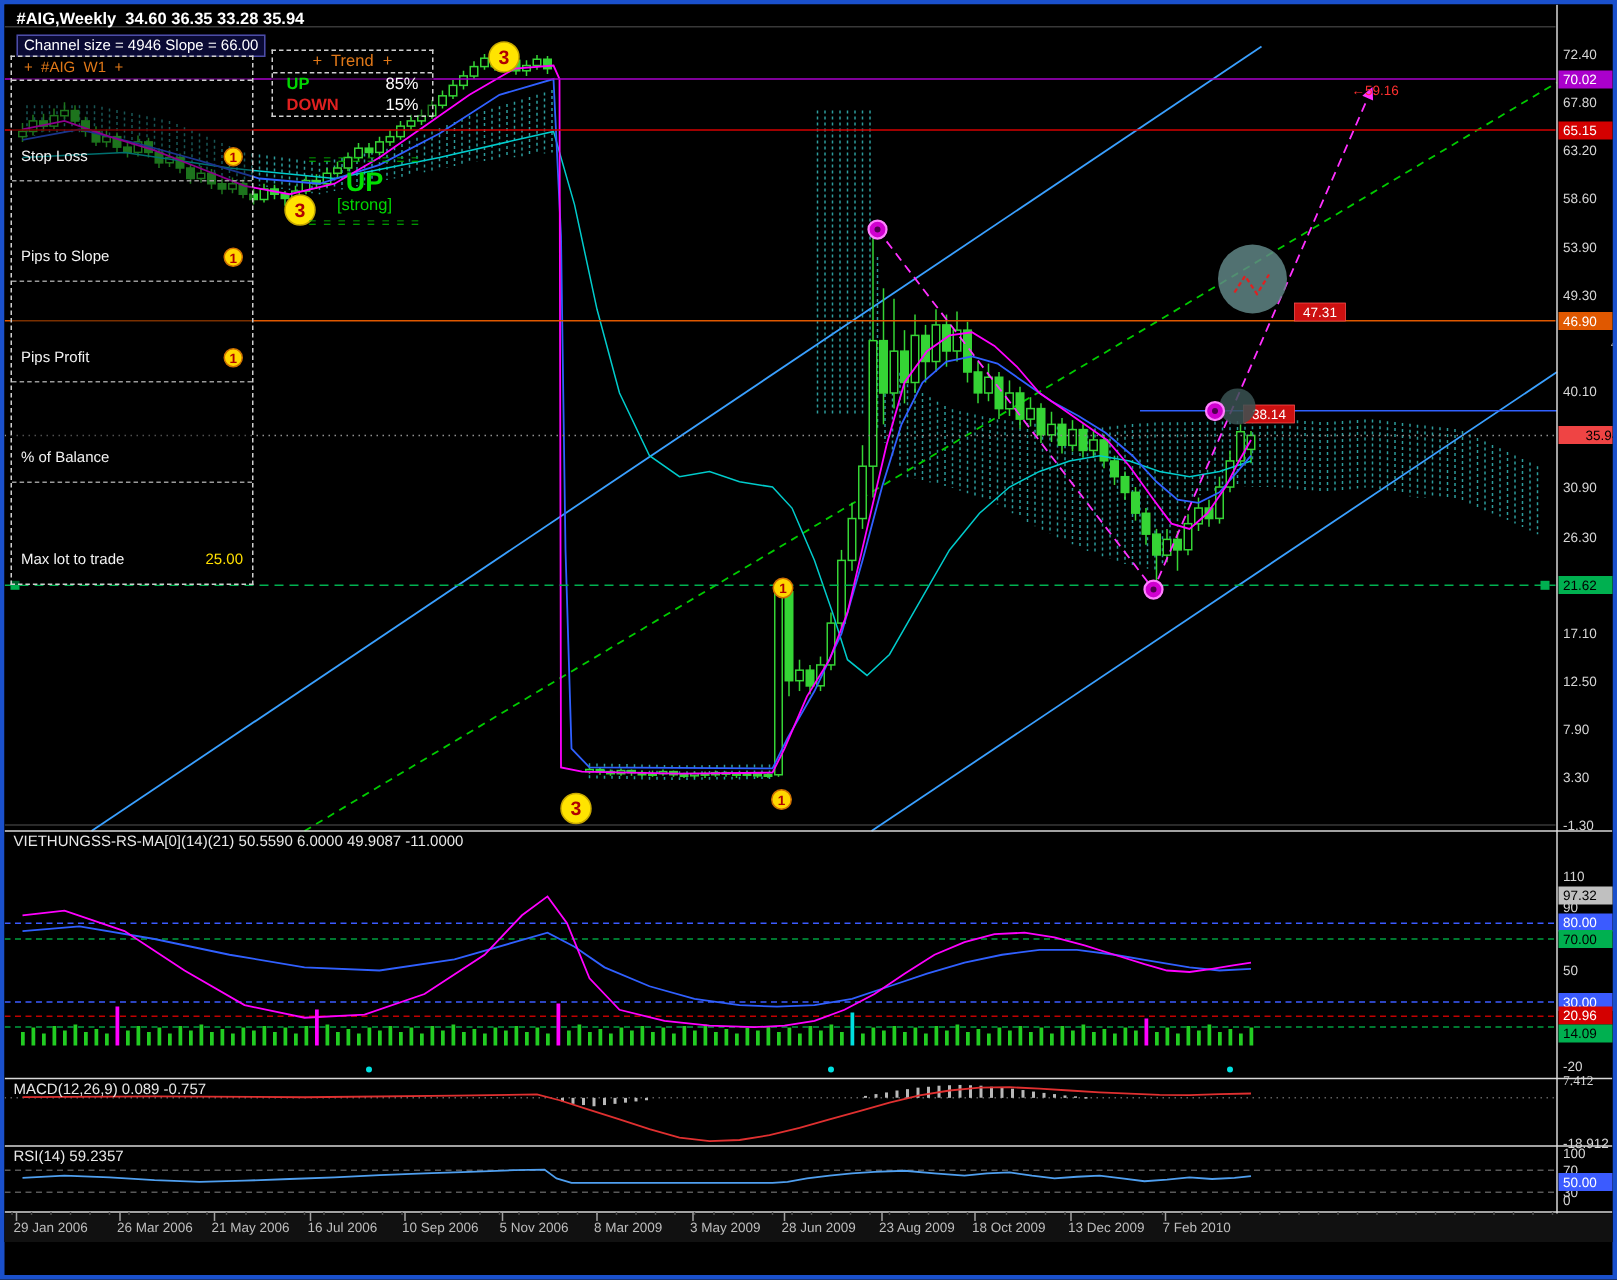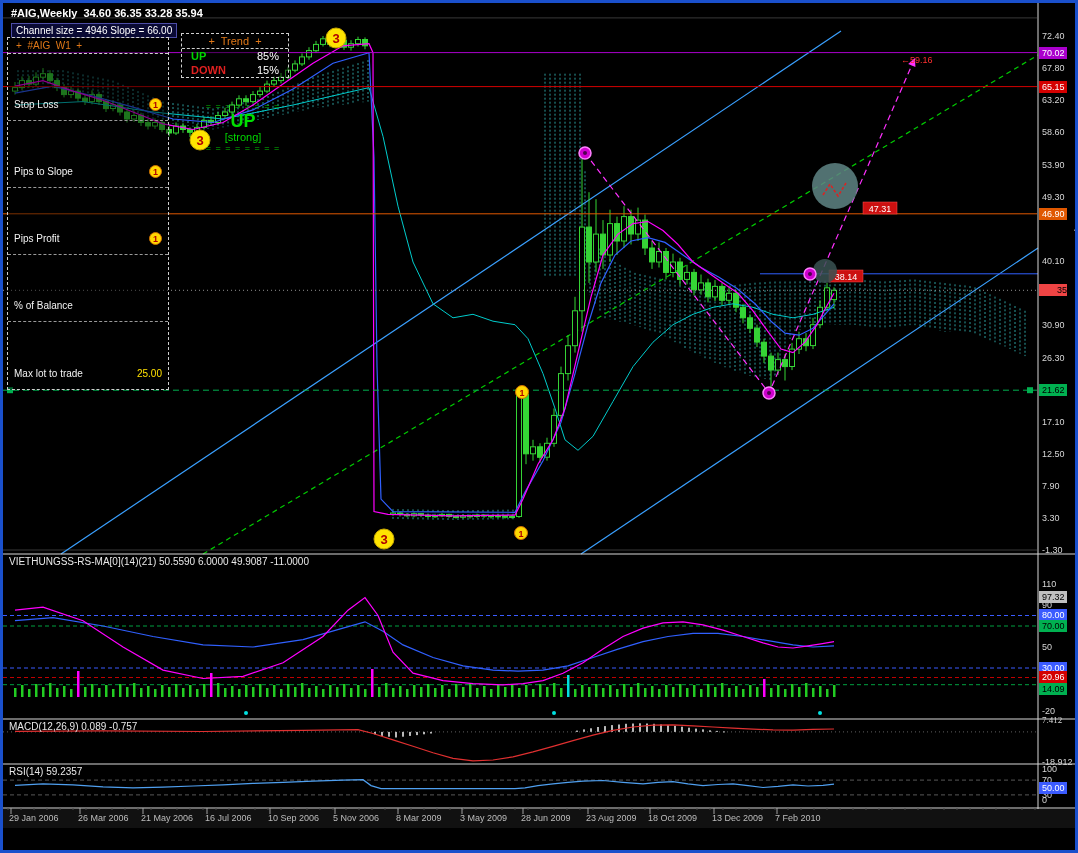--- a/index.html
+++ b/index.html
@@ -36,21 +36,21 @@
   .t-row{display:flex;justify-content:space-between;padding:1px 9px;}
   .t-up{color:#00d800;font-weight:bold;}
   .t-down{color:#e02020;font-weight:bold;}
   .t-val{color:#fff;}
   .signal-block{position:absolute;left:188px;top:99px;width:104px;text-align:center;}
   .sig-dash{color:#00c400;font-size:9px;line-height:9px;letter-spacing:1px;white-space:pre;}
   .sig-dir{color:#00e000;font-size:18px;font-weight:bold;line-height:20px;}
   .sig-strength{color:#00d800;font-size:11px;line-height:13px;}
   .ind-label{position:absolute;left:6px;color:#e8e8e8;font-size:10px;white-space:pre;}
   .s-tick{position:absolute;left:1039px;color:#d6d6d6;font-size:9px;line-height:10px;}
-  .s-badge{position:absolute;left:1036px;width:28px;height:12px;line-height:12px;font-size:9px;padding-left:3px;}
+  .s-badge{position:absolute;left:1036px;width:38px;height:12px;line-height:12px;font-size:9px;padding-left:3px;}
   .t-label{position:absolute;top:810px;color:#bdbdbd;font-size:9px;white-space:pre;}
 </style>
 </head>
 <body>
 
 <div class="window">
   <div id="content">
     <svg id="chart-svg" width="1072" height="825">
         <g>
           <line x1="0" y1="14.9" x2="1034" y2="14.9" stroke="#383838" stroke-width="1"></line>

